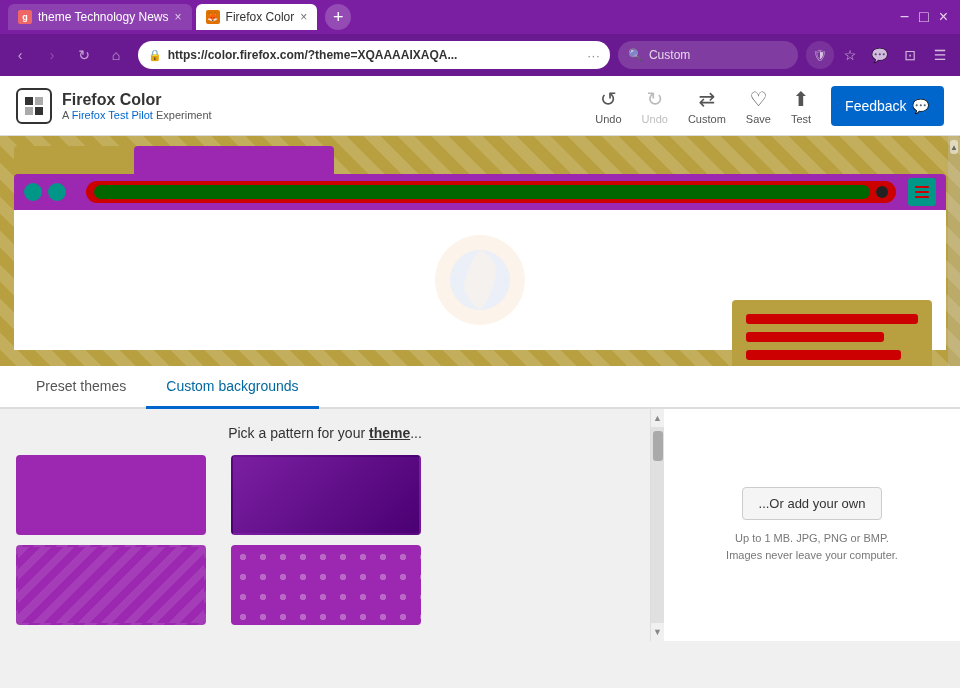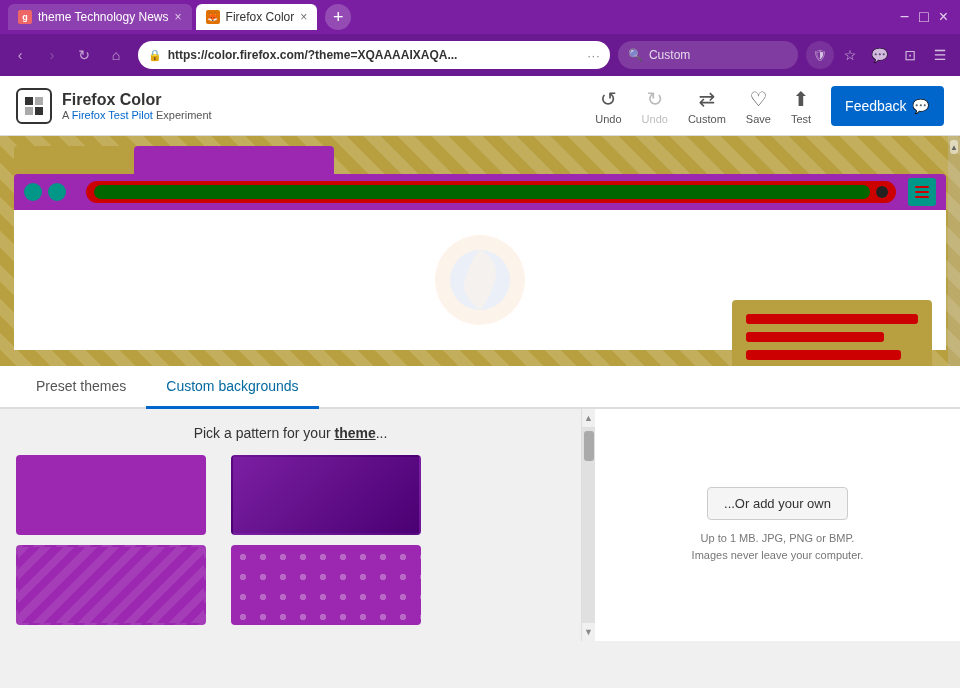--- a/index.html
+++ b/index.html
@@ -362,21 +362,21 @@
       );
     }
     .pattern-dots {
       background: #9c27b0;
       background-image: radial-gradient(circle, rgba(255,255,255,0.3) 3px, transparent 3px);
       background-size: 20px 20px;
     }
 
     
     .upload-section {
-      width: 365px;
+      width: 296px;
       display: flex;
       flex-direction: column;
       align-items: center;
       justify-content: center;
       background: white;
     }
     .upload-btn {
       background: #f5f5f5;
       border: 1px solid #ccc;
       border-radius: 4px;

